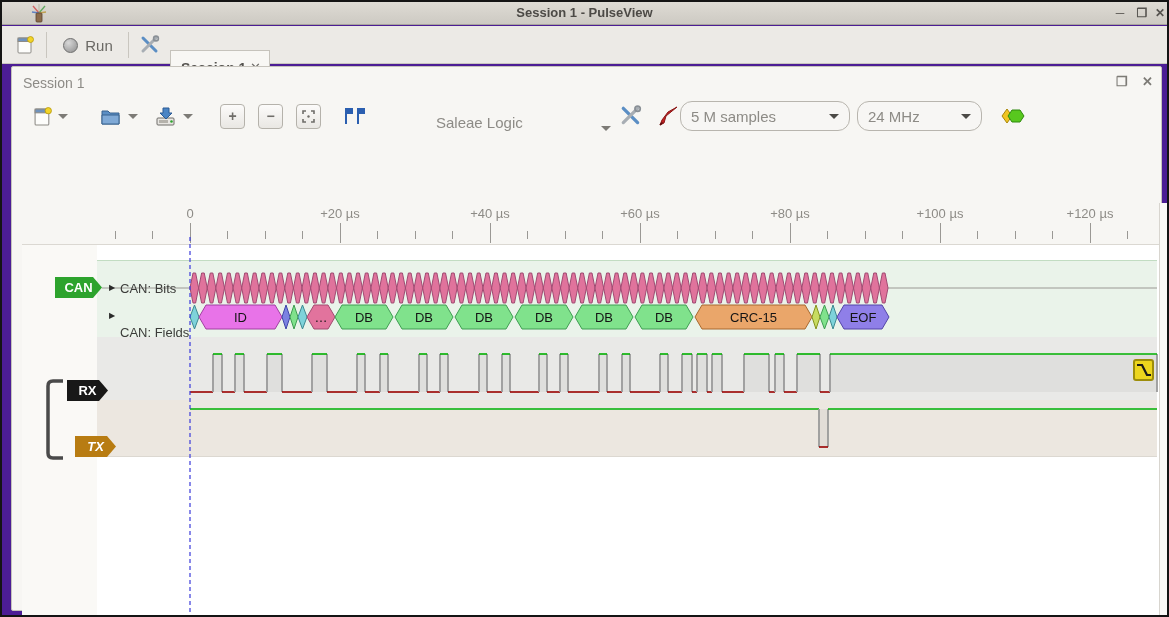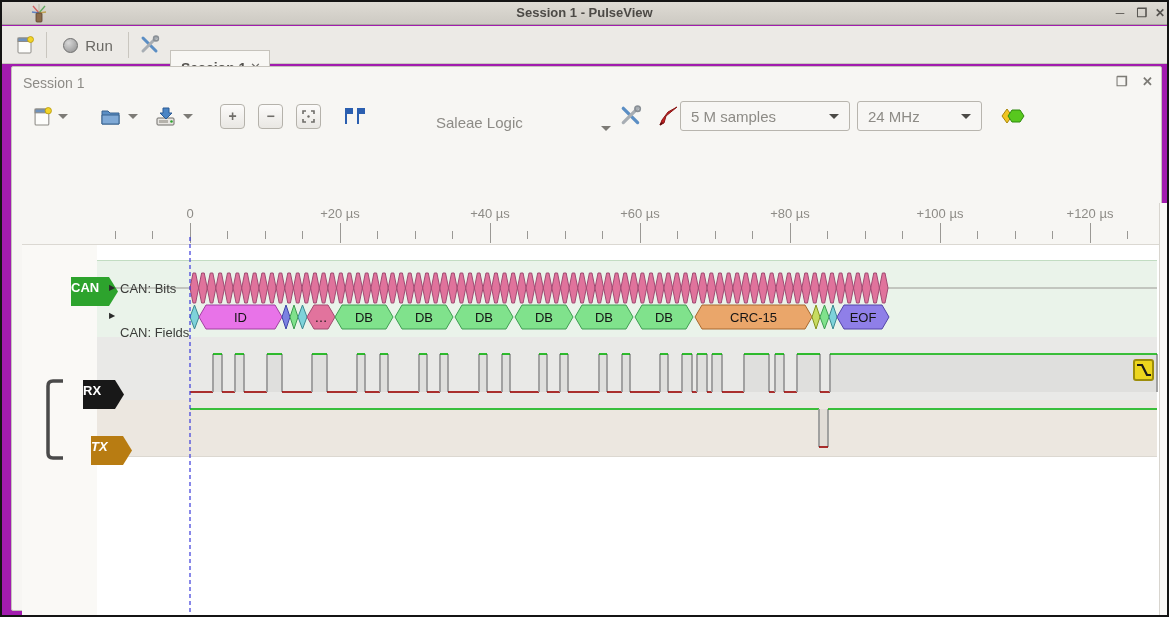--- a/index.html
+++ b/index.html
@@ -1,18 +1,18 @@
 <!DOCTYPE html>
 <html><head>
 <meta charset="utf-8">
 <style>
   * { margin:0; padding:0; box-sizing:border-box; }
   html,body { width:1169px; height:617px; font-family:"Liberation Sans",sans-serif; background:#555; }
   #window { position:absolute; top:0; left:0; width:1169px; height:617px;
-            border:2px solid #141414; background:#a21caf; overflow:hidden; }
+            border:2px solid #141414; background:#4c1d95; overflow:hidden; }
 
   
   #titlebar { position:absolute; left:0; top:0; width:100%; height:23px;
               background:linear-gradient(#dedbd4,#cdcac3); border-bottom:1px solid #a8a59e; }
   #title { position:absolute; left:0; right:0; top:3px; text-align:center;
            font-size:13px; font-weight:bold; color:#4c4a46; }
   .winctl { position:absolute; top:2px; width:20px; height:18px; text-align:center;
             font-size:12px; color:#55534f; font-weight:bold; line-height:18px; cursor:default; }
   #logo { position:absolute; left:28px; top:1px; }
 
@@ -39,21 +39,21 @@
   .dockctl { position:absolute; top:7px; font-size:13px; color:#7d7b76; font-weight:bold; }
 
   
   #sesstoolbar { position:absolute; left:0; top:31px; width:100%; height:40px; }
   .icon-btn { position:absolute; top:2px; height:32px; display:flex; align-items:center; }
   .caret { width:0; height:0; border-left:5px solid transparent; border-right:5px solid transparent;
            border-top:5px solid #7d7b76; margin-left:6px; }
   .sqbtn { width:25px; height:25px; border:1px solid #b5b2ab; border-radius:4px;
            background:linear-gradient(#fcfbfa,#e9e7e3); display:flex; align-items:center;
            justify-content:center; color:#6f6d69; font-weight:bold; font-size:14px; }
-  .combo { position:absolute; top:3px; height:30px; border:1px solid #b8b5ae; border-radius:3px;
+  .combo { position:absolute; top:3px; height:30px; border:1px solid #b8b5ae; border-radius:12px;
            background:#f7f6f4; display:flex; align-items:center; padding:0 10px; }
   .combo span { font-size:15px; color:#8d8b86; }
   .combo .caret { border-top-color:#4c4a46; margin-left:auto; }
   #device-combo { position:absolute; top:3px; height:30px; display:flex; align-items:flex-end; }
   #device-combo span { font-size:15px; color:#8d8b86; }
 
   
   #traceview { position:absolute; left:10px; top:136px; width:1149px; height:468px;
                background:#ffffff; overflow:hidden; }
   #ruler { position:absolute; left:0; top:0; width:100%; height:42px; background:#f7f6f3;
@@ -63,23 +63,23 @@
   #band-decoder { top:57px; height:77px; background:#eaf3ea; border-top:1px solid #c2dcc2; }
   #band-rx { top:134px; height:63px; background:#e9e9e7; }
   #band-tx { top:197px; height:57px; background:#ece7e0; border-bottom:1px solid #dcd8d1; }
   #vscroll { position:absolute; right:0; top:0; width:12px; height:468px;
              background:#faf9f7; border-left:1px solid #d8d5cf; }
 
   #overlay { position:absolute; left:0; top:0; width:1149px; height:468px; pointer-events:none; }
 
   .rowlabel { position:absolute; font-size:13px; color:#3c3c3a; }
   .expander { position:absolute; font-size:8px; color:#2a2a2a; }
-  .tag { position:absolute; color:#fff; font-size:13px; font-weight:bold; 
-         line-height:21px; height:29px;
-         clip-path:polygon(0 0, calc(100% - 9px) 0, 100% 50%, calc(100% - 9px) 100%, 0 100%);margin-left:16px; }
+  .tag { position:absolute; color:#fff; font-size:13px; font-weight:bold; text-align:center;
+         line-height:21px; height:21px;
+         clip-path:polygon(0 0, calc(100% - 9px) 0, 100% 50%, calc(100% - 9px) 100%, 0 100%); }
   #tag-can { left:33px; top:74px; width:47px; background:#2da32d; }
   #tag-rx  { left:45px; top:177px; width:41px; background:#181818; }
   #tag-tx  { left:53px; top:233px; width:41px; background:#b87c12;font-style:italic; }
   #trigger-badge { position:absolute; left:1111px; top:156px; width:21px; height:22px;
                    background:#ecd51d; border:2px solid #9d8d0a; border-radius:3px; }
 </style>
 </head>
 <body>
 
 <div id="window">

